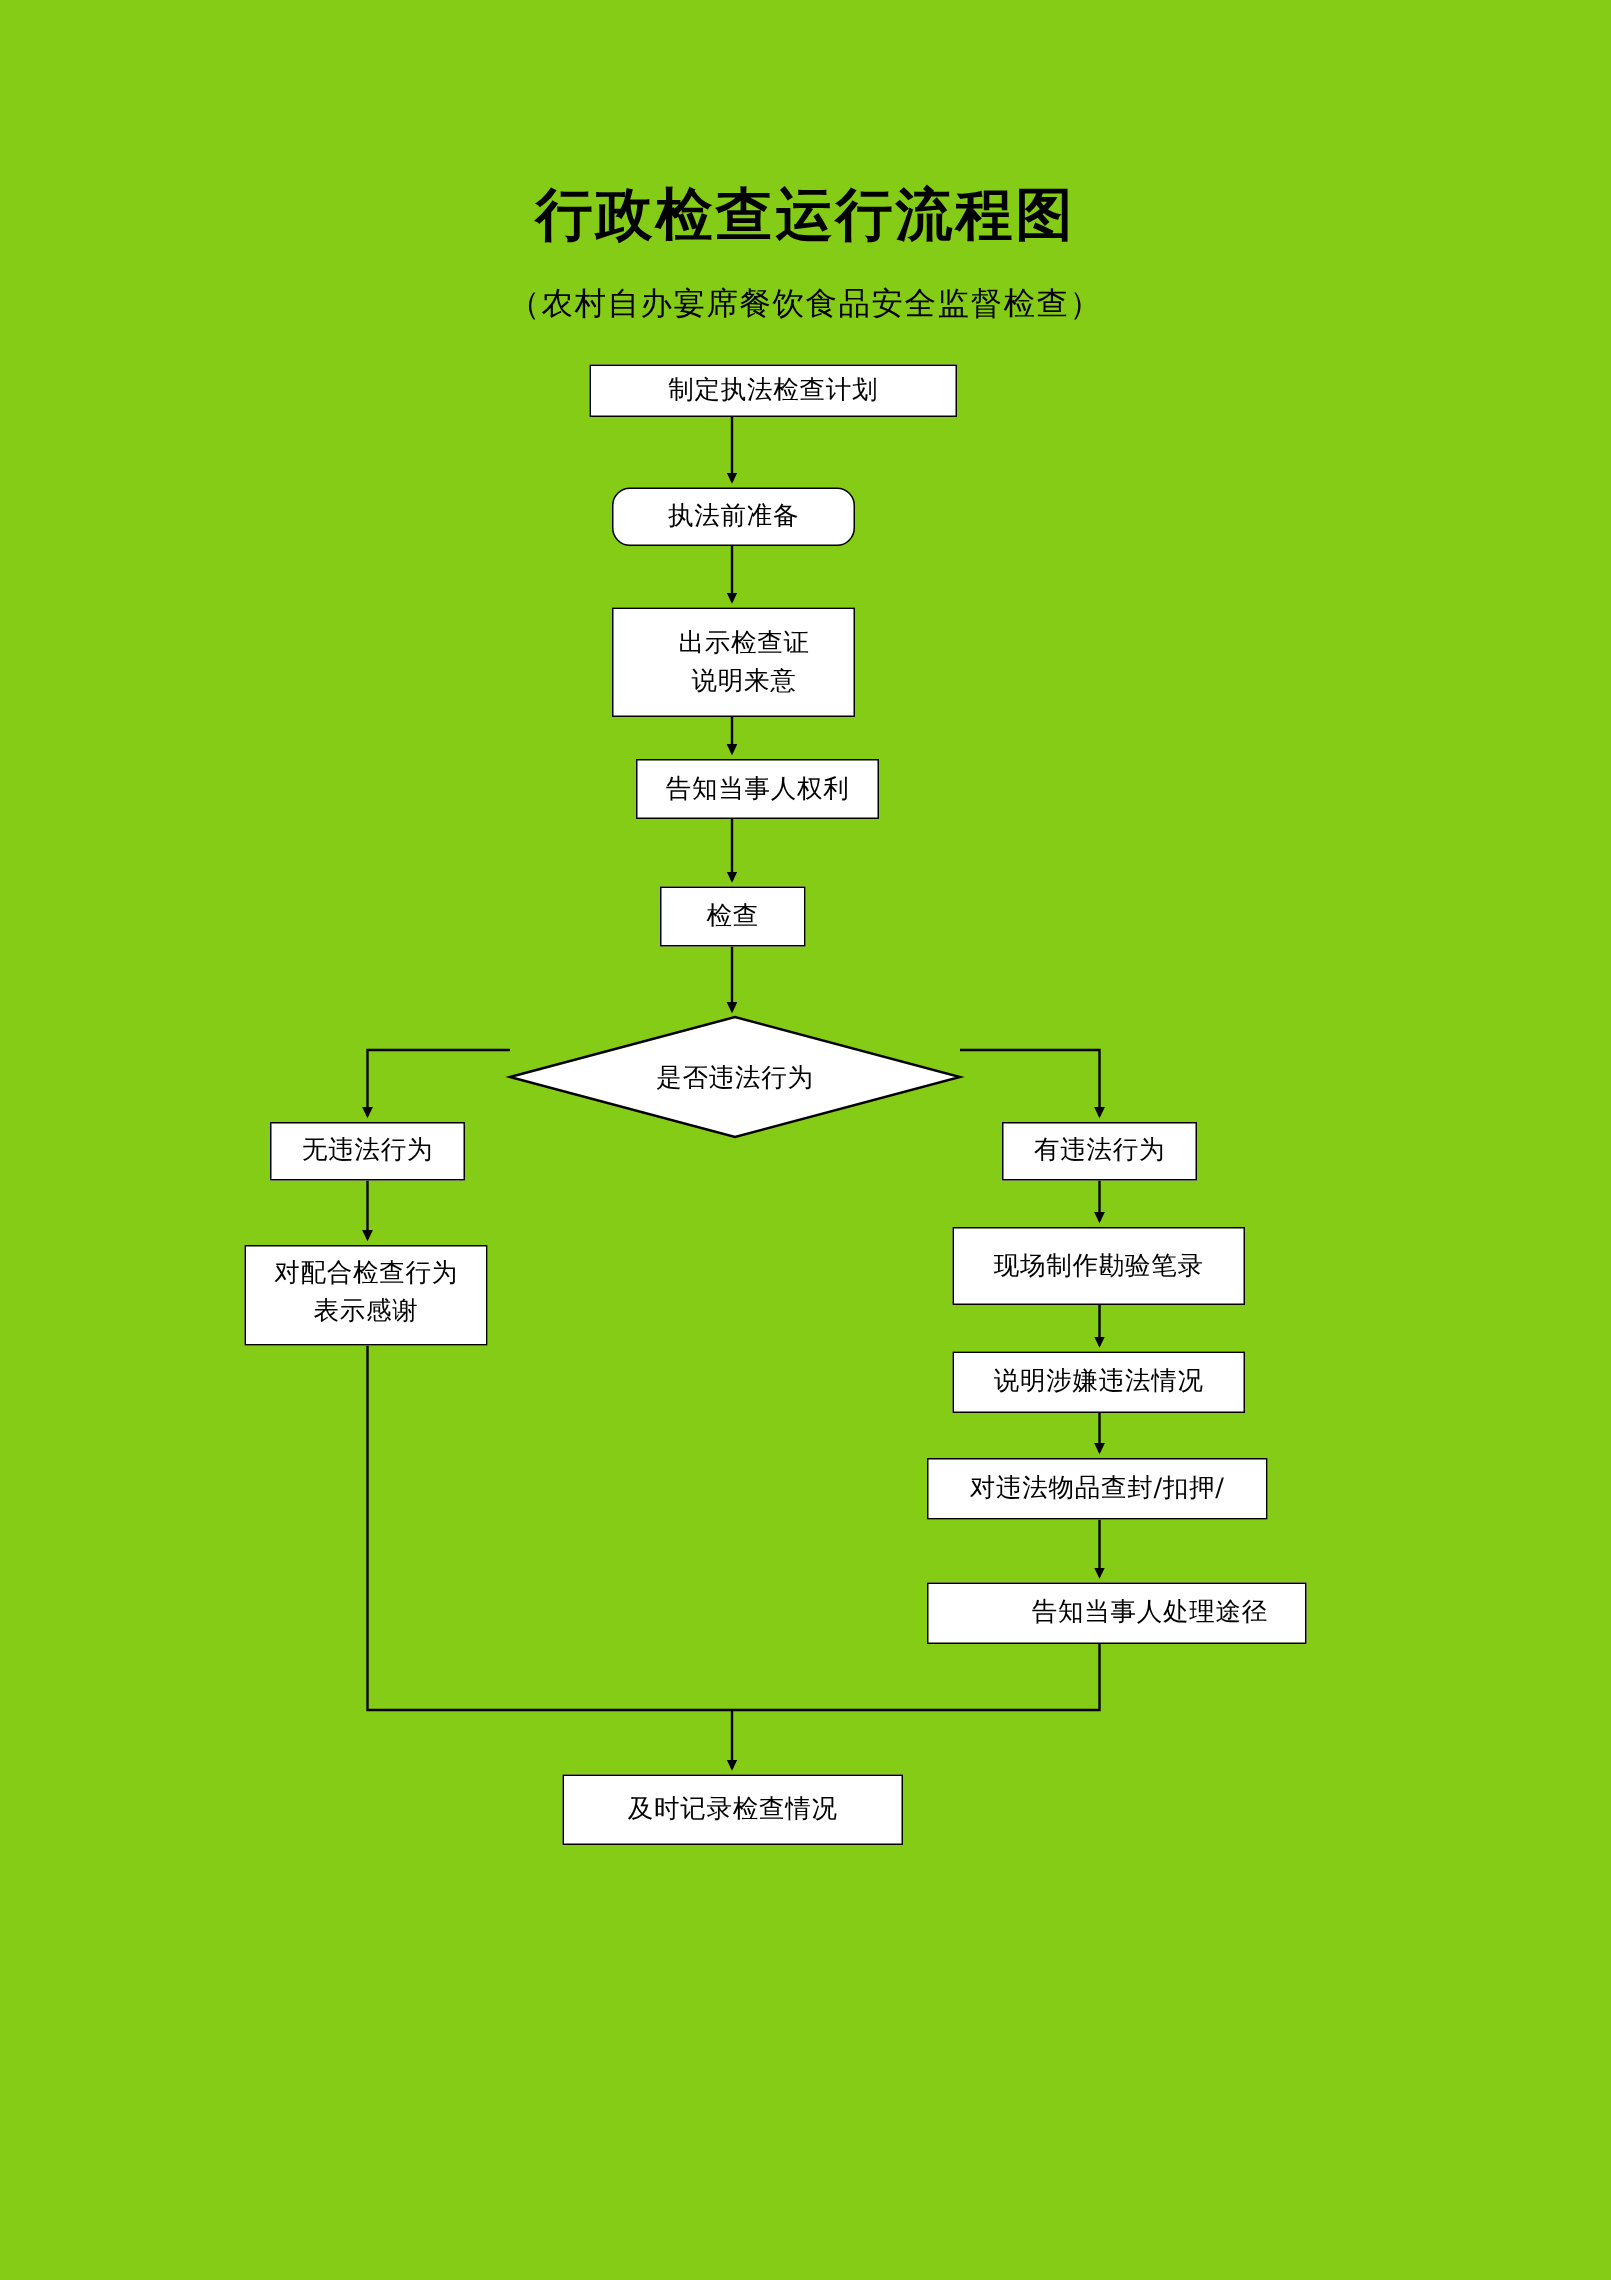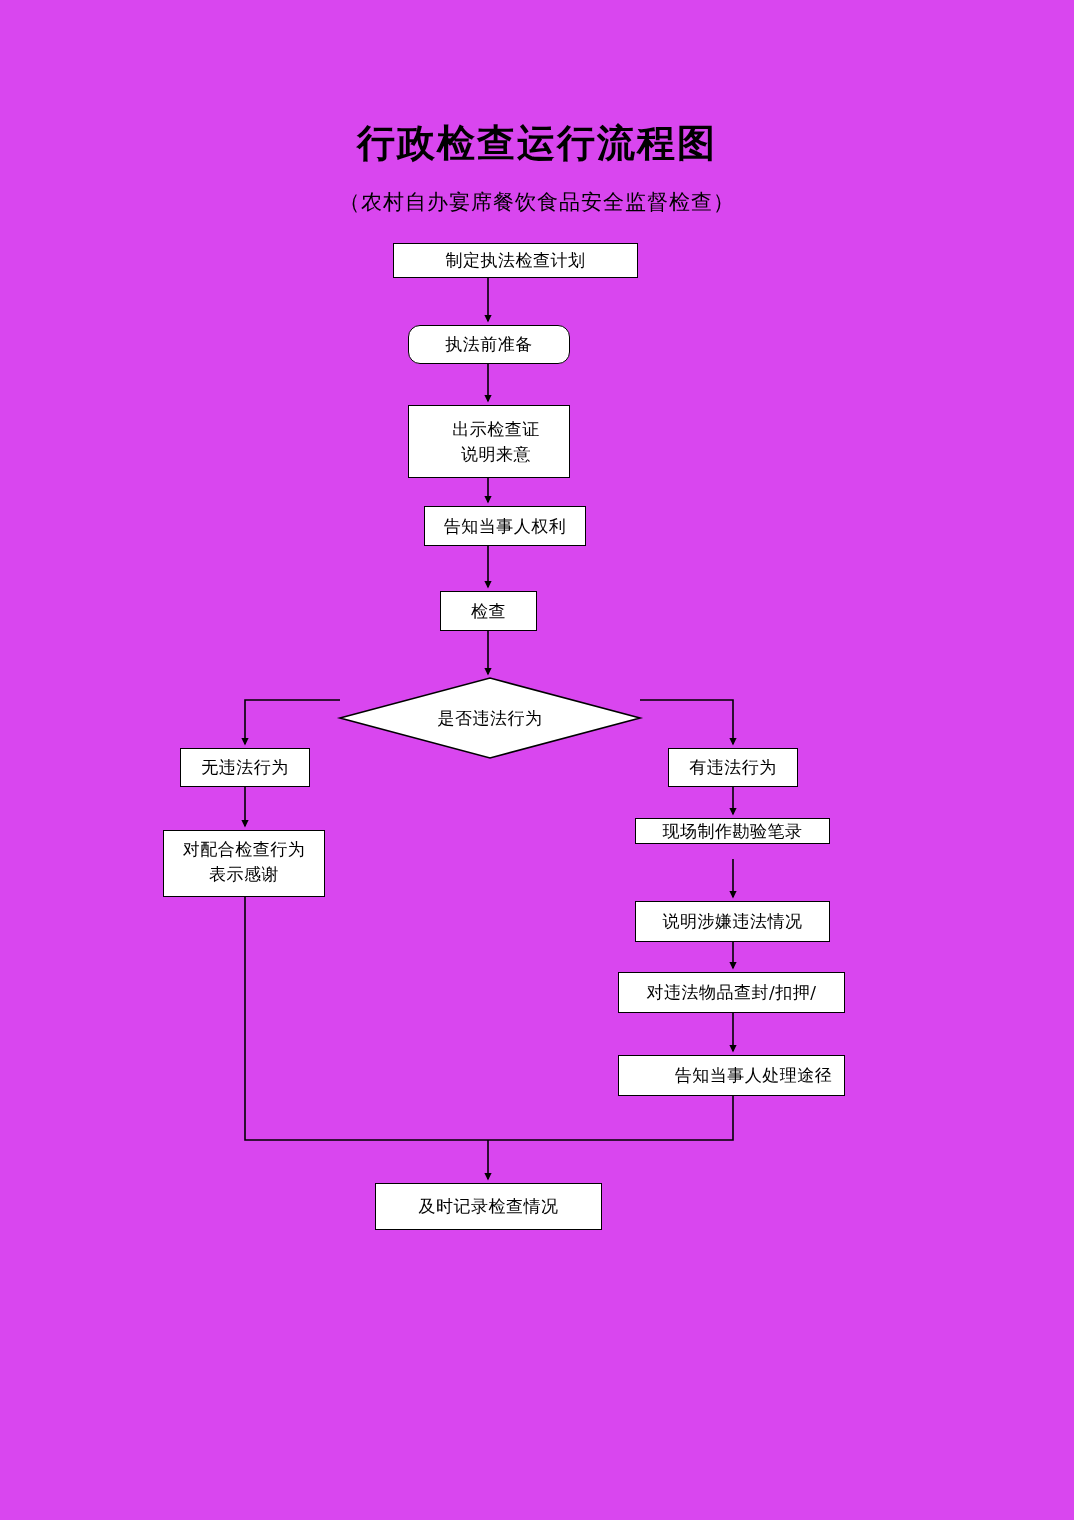--- a/index.html
+++ b/index.html
@@ -9,21 +9,21 @@
     background: #ffffff;
   }
   body {
     font-family: "DejaVu Sans", "Liberation Sans", sans-serif;
     color: #000000;
   }
   #page {
     position: relative;
     width: 1074px;
     height: 1520px;
-    background: #d946ef;
+    background: #84cc16;
     overflow: hidden;
   }
   #flow-svg {
     position: absolute;
     left: 0;
     top: 0;
     width: 1074px;
     height: 1520px;
   }
   .title {
@@ -162,33 +162,33 @@
 
   <div class="node" style="left:163px; top:830px; width:162px; height:67px;font-family:Liberation Mono, monospace;">
     <span>对配合检查行为
 表示感谢</span>
   </div>
 
   <div class="node" style="left:668px; top:748px; width:130px; height:39px;">
     <span>有违法行为</span>
   </div>
 
-  <div class="node" style="left:635px; top:818px; width:195px; height:26px;">
+  <div class="node" style="left:635px; top:818px; width:195px; height:52px;">
     <span>现场制作勘验笔录</span>
   </div>
 
   <div class="node" style="left:635px; top:901px; width:195px; height:41px;">
     <span>说明涉嫌违法情况</span>
   </div>
 
   <div class="node" style="left:618px; top:972px; width:227px; height:41px;">
     <span>对违法物品查封/扣押/</span>
   </div>
 
-  <div class="node" style="left:618px; top:1055px; width:227px; height:41px;padding-left:44px;">
+  <div class="node" style="left:618px; top:1055px; width:253px; height:41px;padding-left:44px;">
     <span>告知当事人处理途径</span>
   </div>
 
   <div class="node" style="left:375px; top:1183px; width:227px; height:47px;">
     <span>及时记录检查情况</span>
   </div>
 
 </div>
 
 </body></html>

